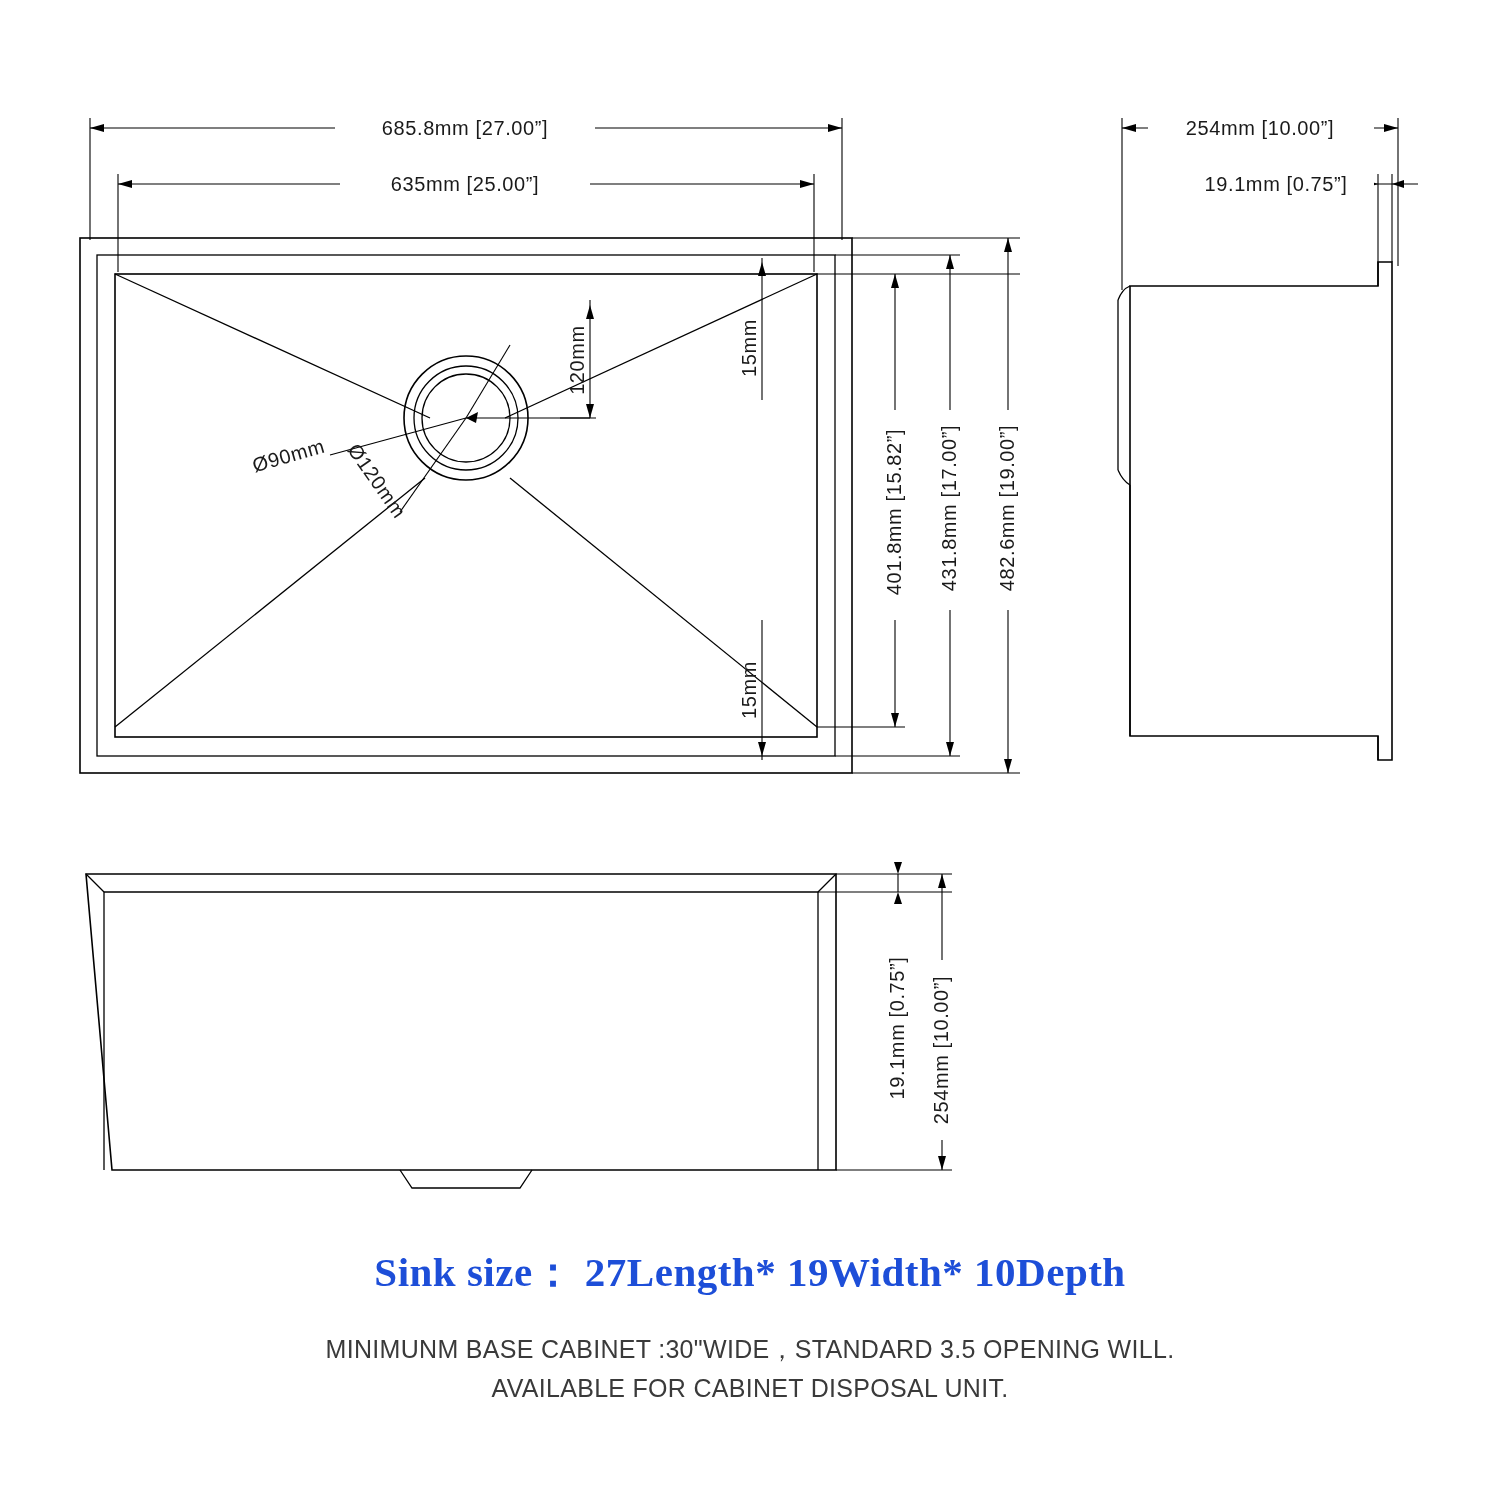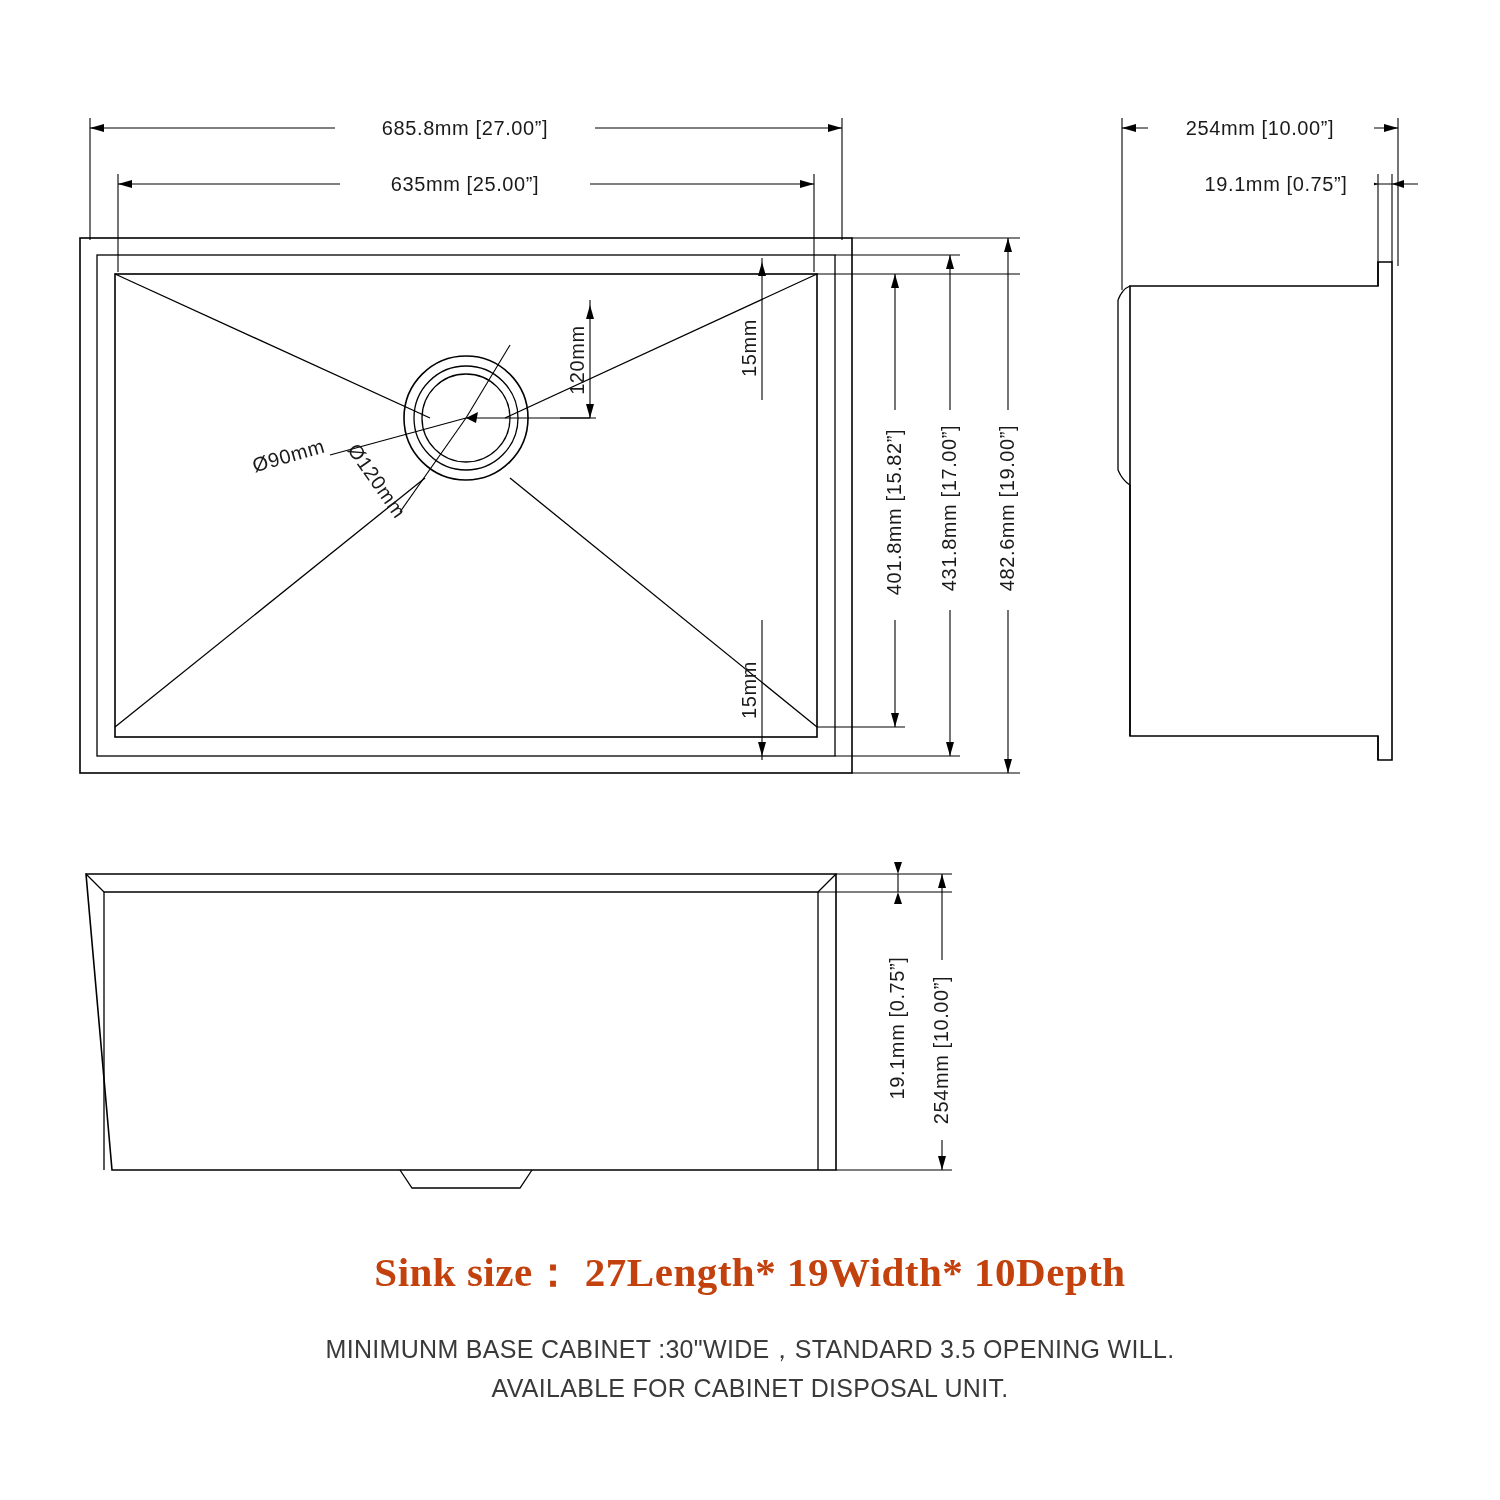--- a/index.html
+++ b/index.html
@@ -35,21 +35,21 @@
     position: absolute;
     left: 0;
     top: 1245px;
     width: 1500px;
     text-align: center;
   }
   .caption-title {
     font-family: "Liberation Serif", serif;
     font-size: 41px;
     font-weight: bold;
-    color: #c2410c;
+    color: #1d4ed8;
     letter-spacing: 0.5px;
   }
   .caption-sub {
     font-family: "Liberation Sans", sans-serif;
     font-size: 25px;
     color: #3a3a3a;
     line-height: 1.55;
     margin-top: 30px;
     letter-spacing: 0.3px;
   }

